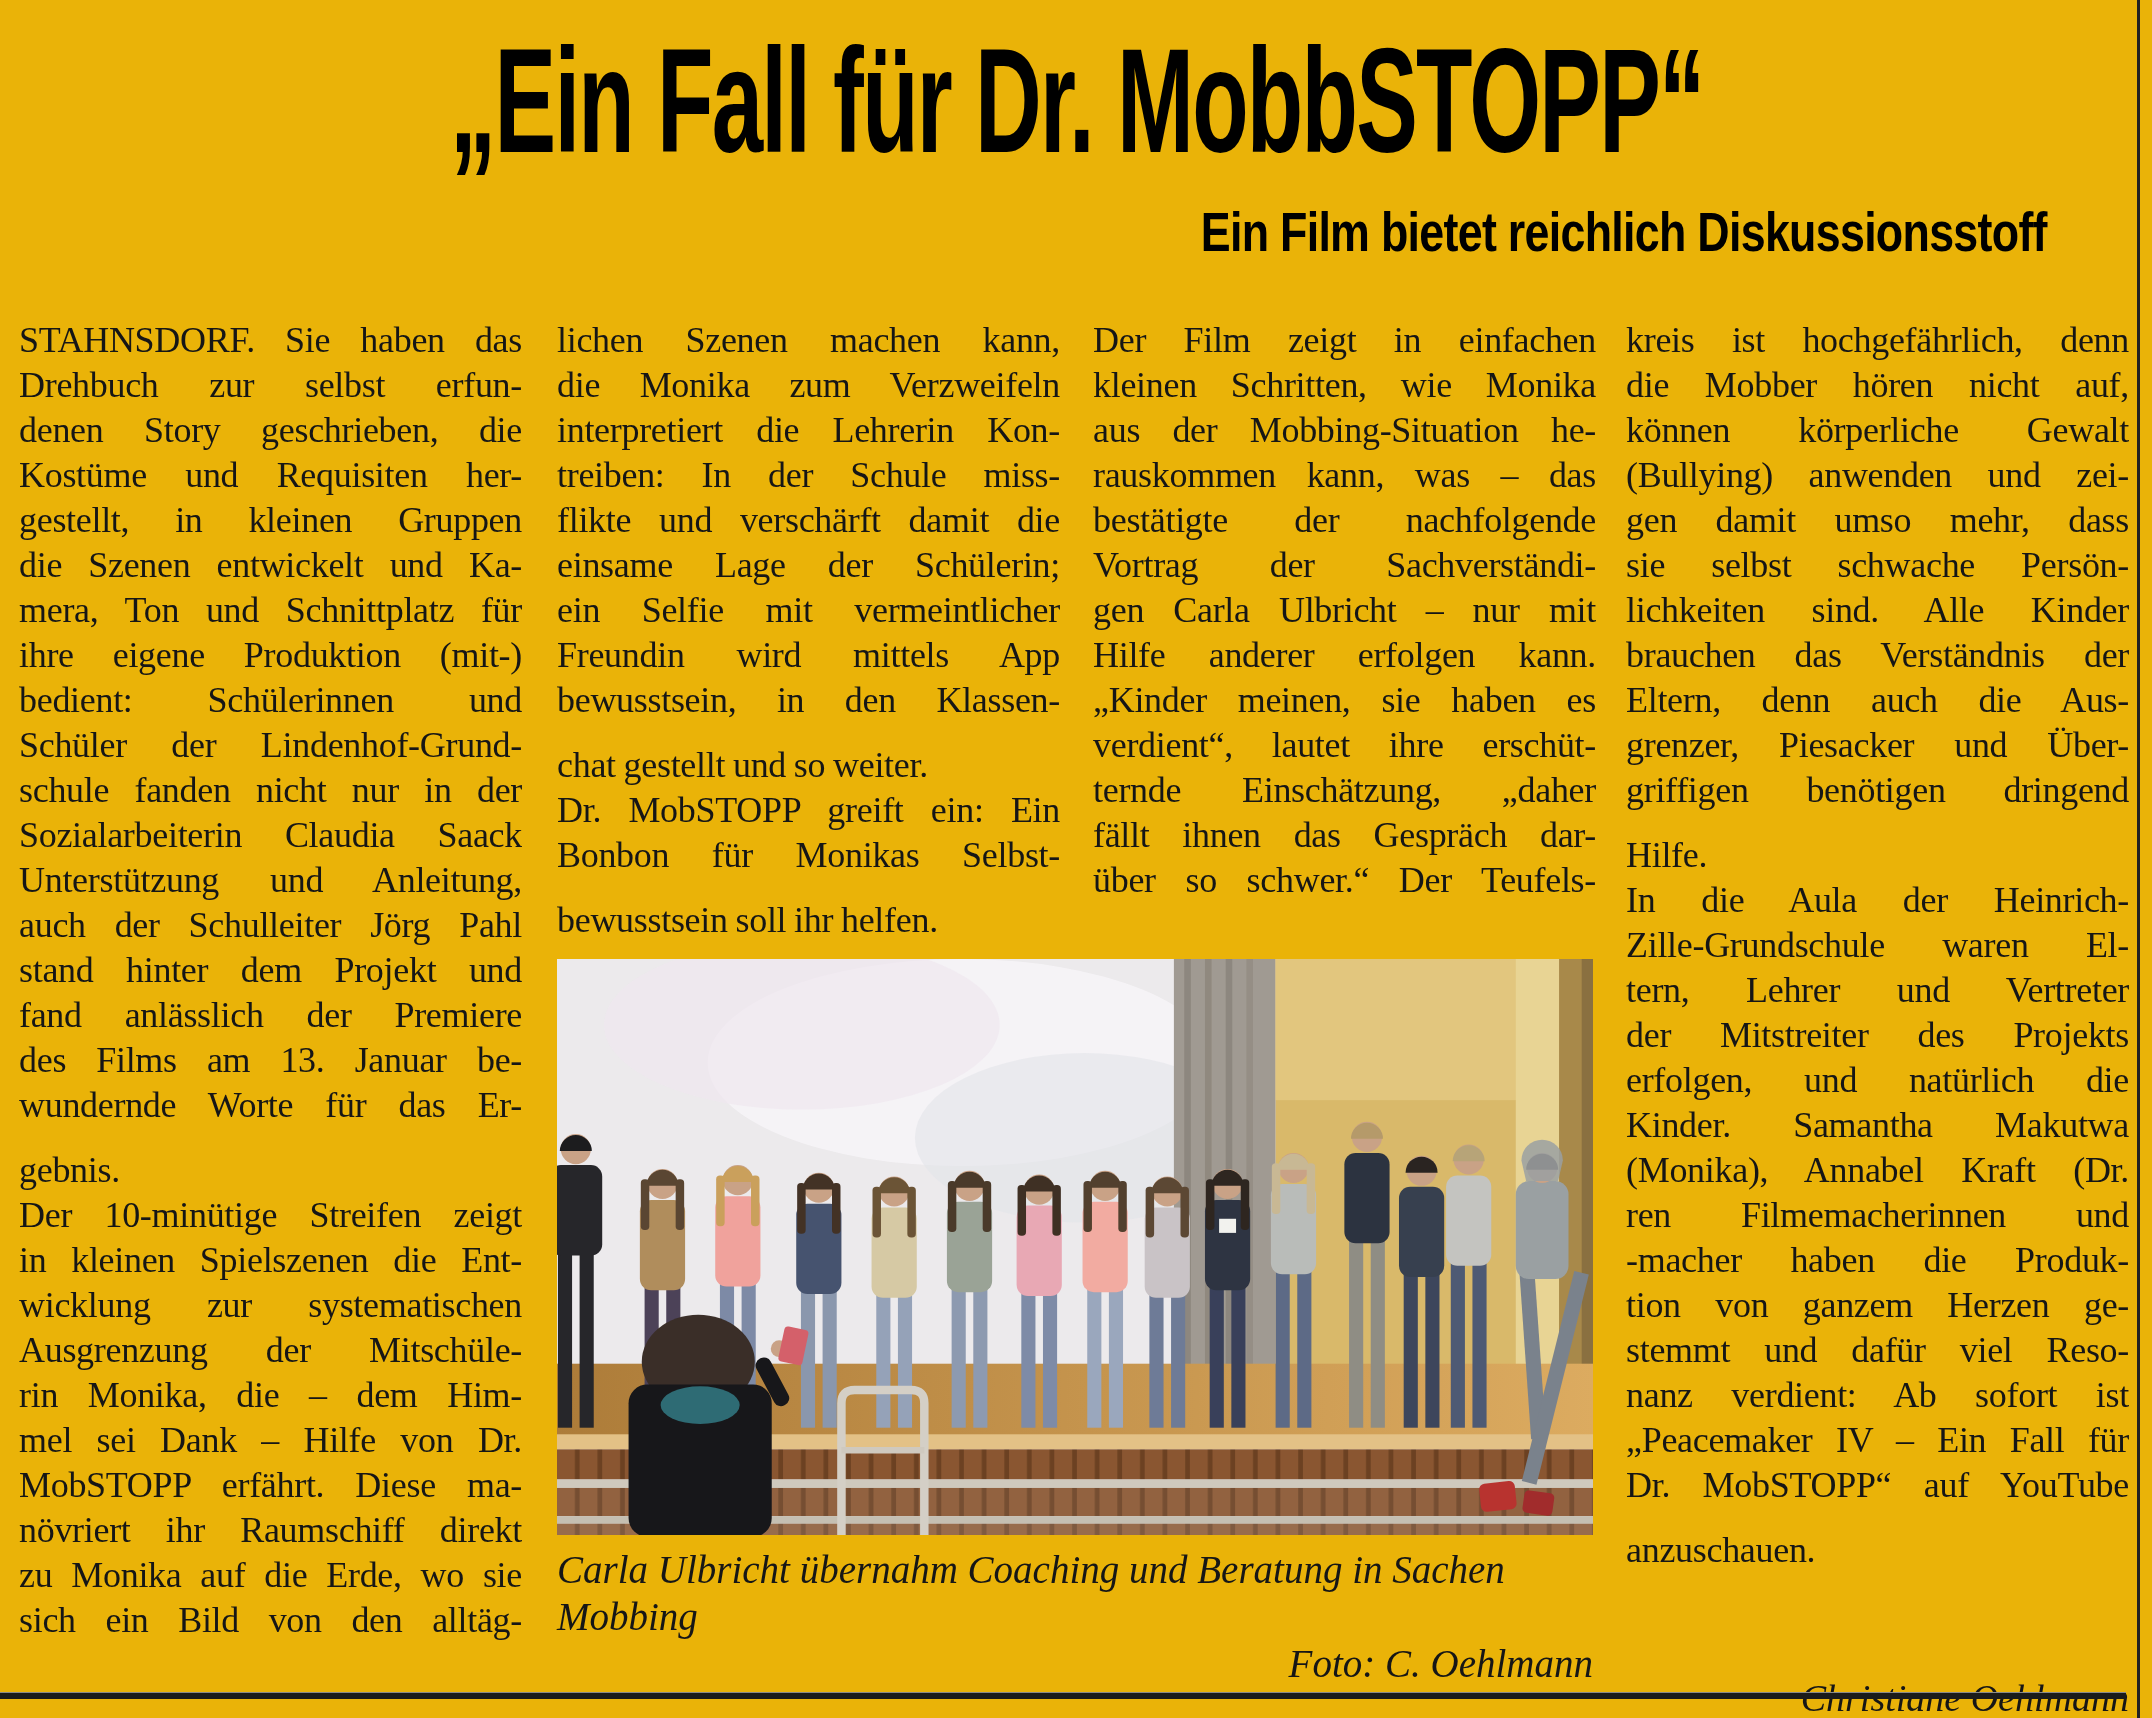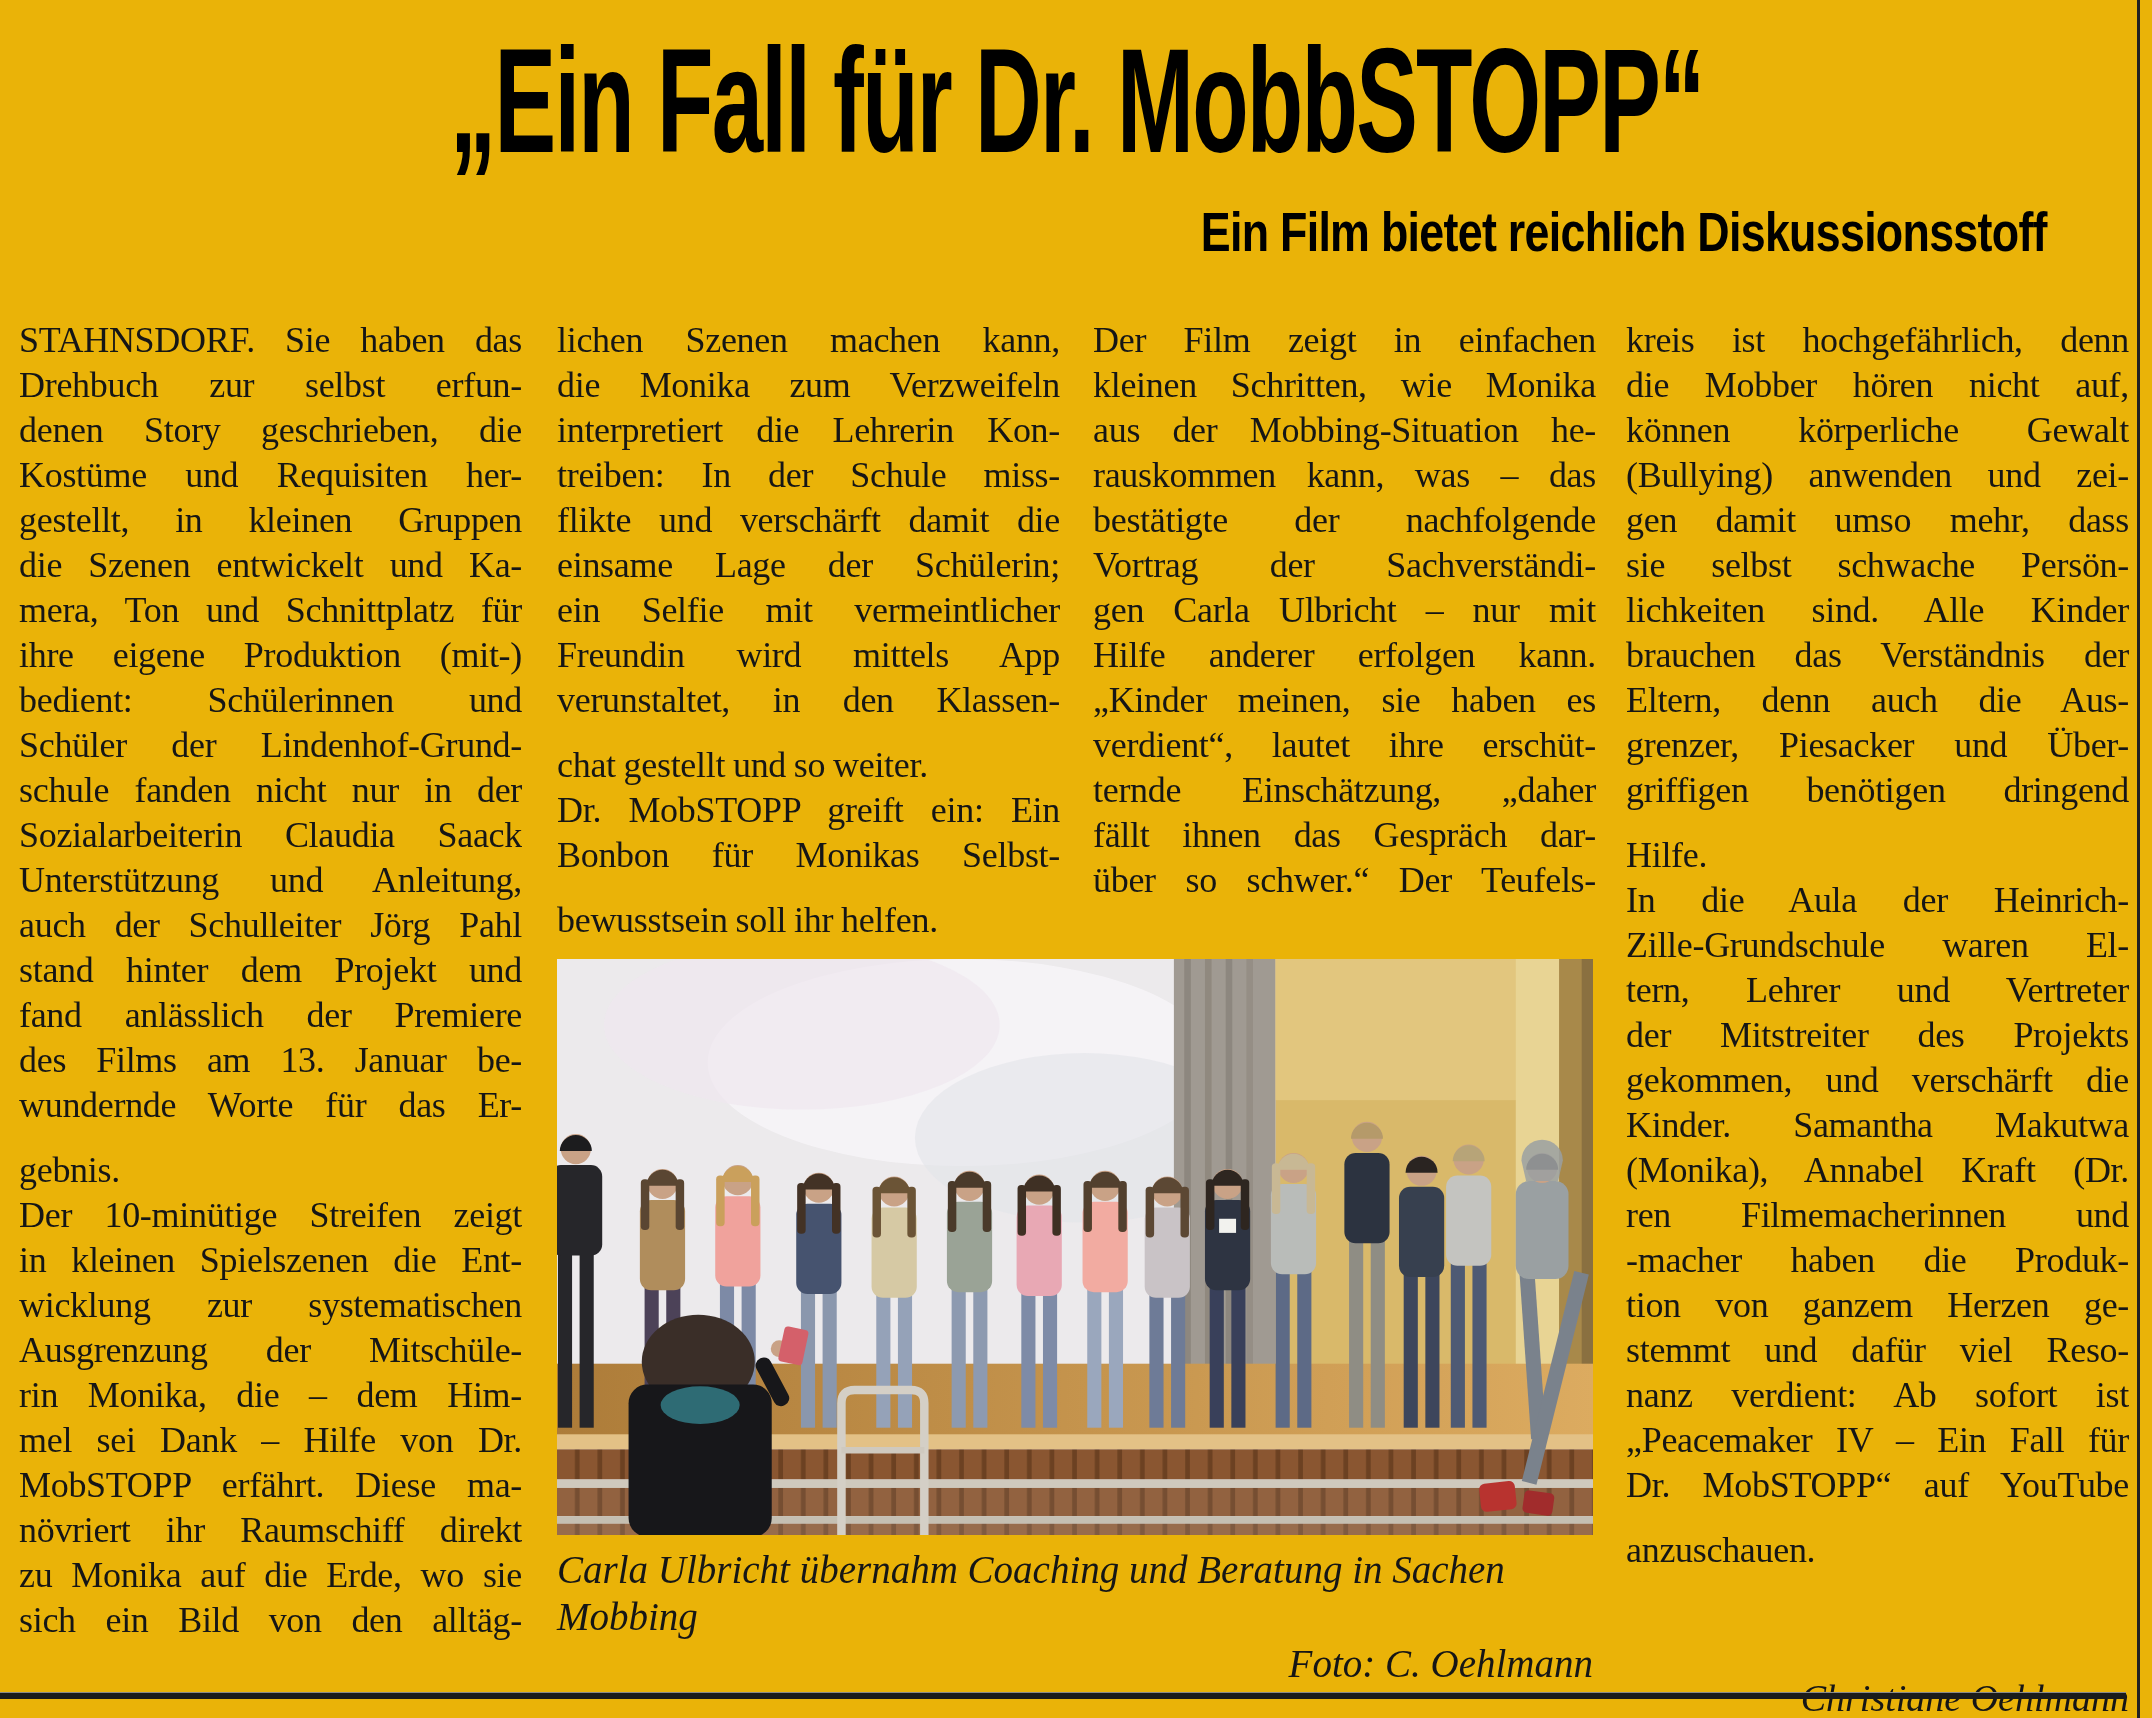--- a/index.html
+++ b/index.html
@@ -85,21 +85,21 @@
     </div>
   <div class="col" id="col2">
       <div class="tl">lichen Szenen machen kann,</div>
       <div class="tl">die Monika zum Verzweifeln</div>
       <div class="tl">interpretiert die Lehrerin Kon-</div>
       <div class="tl">treiben: In der Schule miss-</div>
       <div class="tl">flikte und verschärft damit die</div>
       <div class="tl">einsame Lage der Schülerin;</div>
       <div class="tl">ein Selfie mit vermeintlicher</div>
       <div class="tl">Freundin wird mittels App</div>
-      <div class="tl">verunstaltet, in den Klassen-</div>
+      <div class="tl">bewusstsein, in den Klassen-</div>
       <div class="tl end">chat gestellt und so weiter.</div>
       <div class="tl">Dr. MobSTOPP greift ein: Ein</div>
       <div class="tl">Bonbon für Monikas Selbst-</div>
       <div class="tl end">bewusstsein soll ihr helfen.</div>
     </div>
   <div class="col" id="col3">
       <div class="tl">Der Film zeigt in einfachen</div>
       <div class="tl">kleinen Schritten, wie Monika</div>
       <div class="tl">aus der Mobbing-Situation he-</div>
       <div class="tl">rauskommen kann, was – das</div>
@@ -123,21 +123,21 @@
       <div class="tl">lichkeiten sind. Alle Kinder</div>
       <div class="tl">brauchen das Verständnis der</div>
       <div class="tl">Eltern, denn auch die Aus-</div>
       <div class="tl">grenzer, Piesacker und Über-</div>
       <div class="tl">griffigen benötigen dringend</div>
       <div class="tl end">Hilfe.</div>
       <div class="tl">In die Aula der Heinrich-</div>
       <div class="tl">Zille-Grundschule waren El-</div>
       <div class="tl">tern, Lehrer und Vertreter</div>
       <div class="tl">der Mitstreiter des Projekts</div>
-      <div class="tl">gekommen, und verschärft die</div>
+      <div class="tl">erfolgen, und natürlich die</div>
       <div class="tl">Kinder. Samantha Makutwa</div>
       <div class="tl">(Monika), Annabel Kraft (Dr.</div>
       <div class="tl">ren Filmemacherinnen und</div>
       <div class="tl">-macher haben die Produk-</div>
       <div class="tl">tion von ganzem Herzen ge-</div>
       <div class="tl">stemmt und dafür viel Reso-</div>
       <div class="tl">nanz verdient: Ab sofort ist</div>
       <div class="tl">„Peacemaker IV – Ein Fall für</div>
       <div class="tl">Dr. MobSTOPP“ auf YouTube</div>
       <div class="tl end">anzuschauen.</div>

